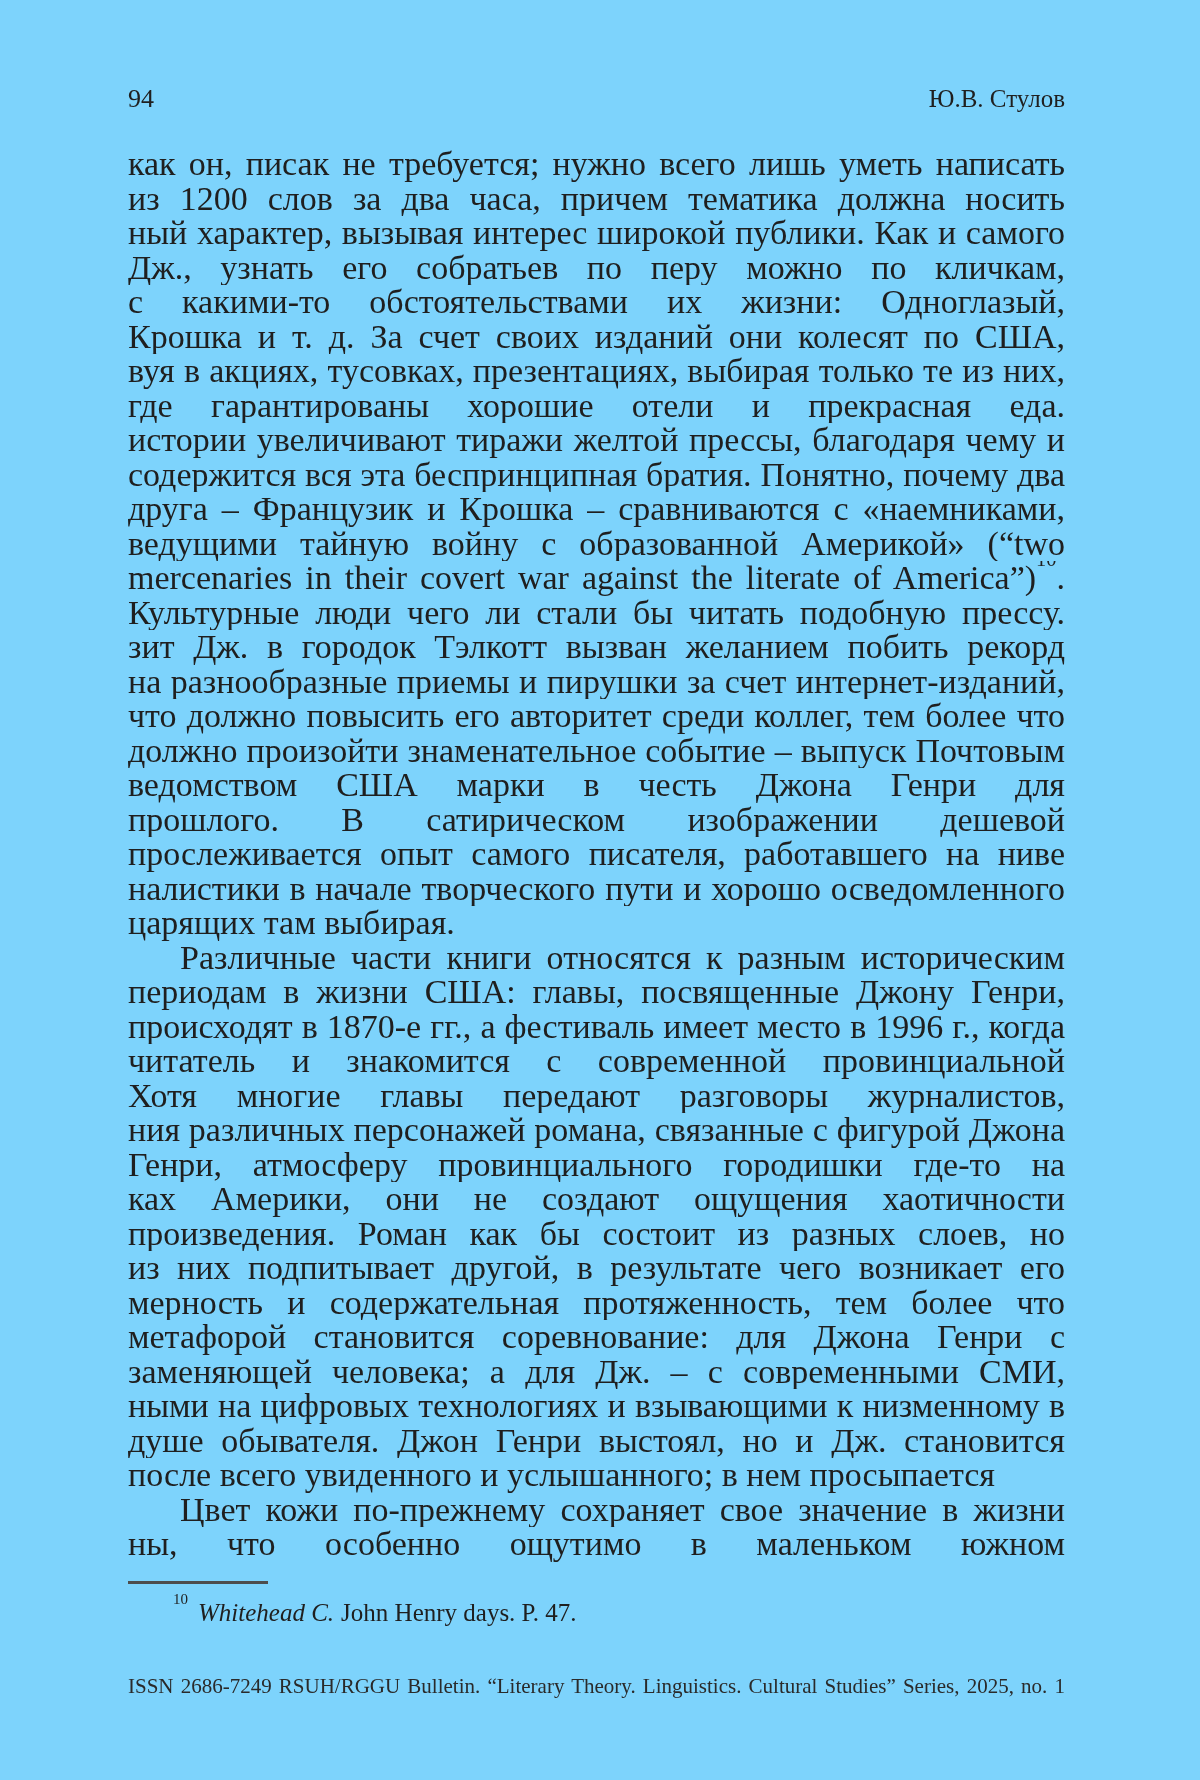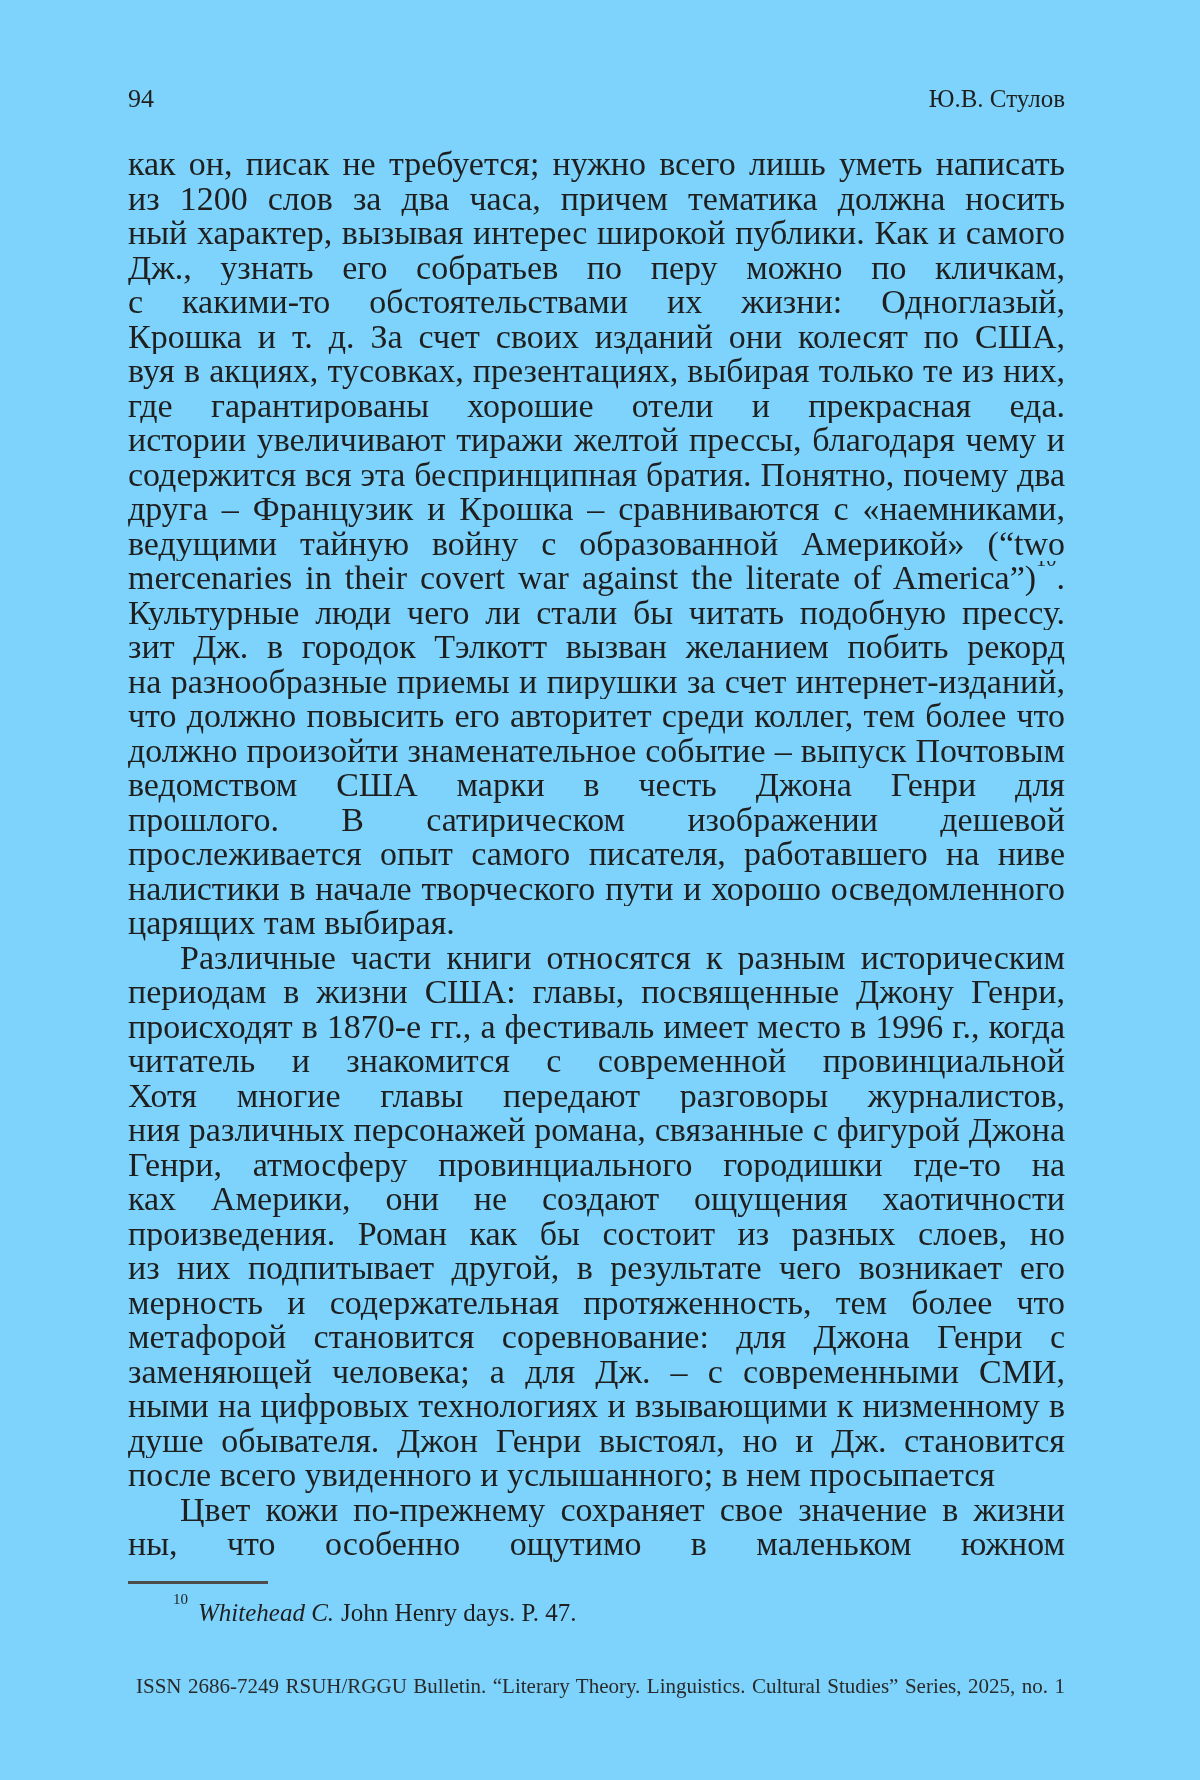--- a/index.html
+++ b/index.html
@@ -74,21 +74,20 @@
   
   .footer {
     position: absolute;
     left: 128px; top: 1672px; width: 937px;
     font-size: 21px; color: #2a2a2a;
   }
   .footer-line {
     height: 28px; line-height: 28px;
     overflow: hidden;
     text-align: justify;
-    margin-left: 8px;
   }
   .footer-line::after {
     content: "";
     display: inline-block;
     width: 100%;
     height: 0;
     vertical-align: top;
   }
 </style>
 </head>

